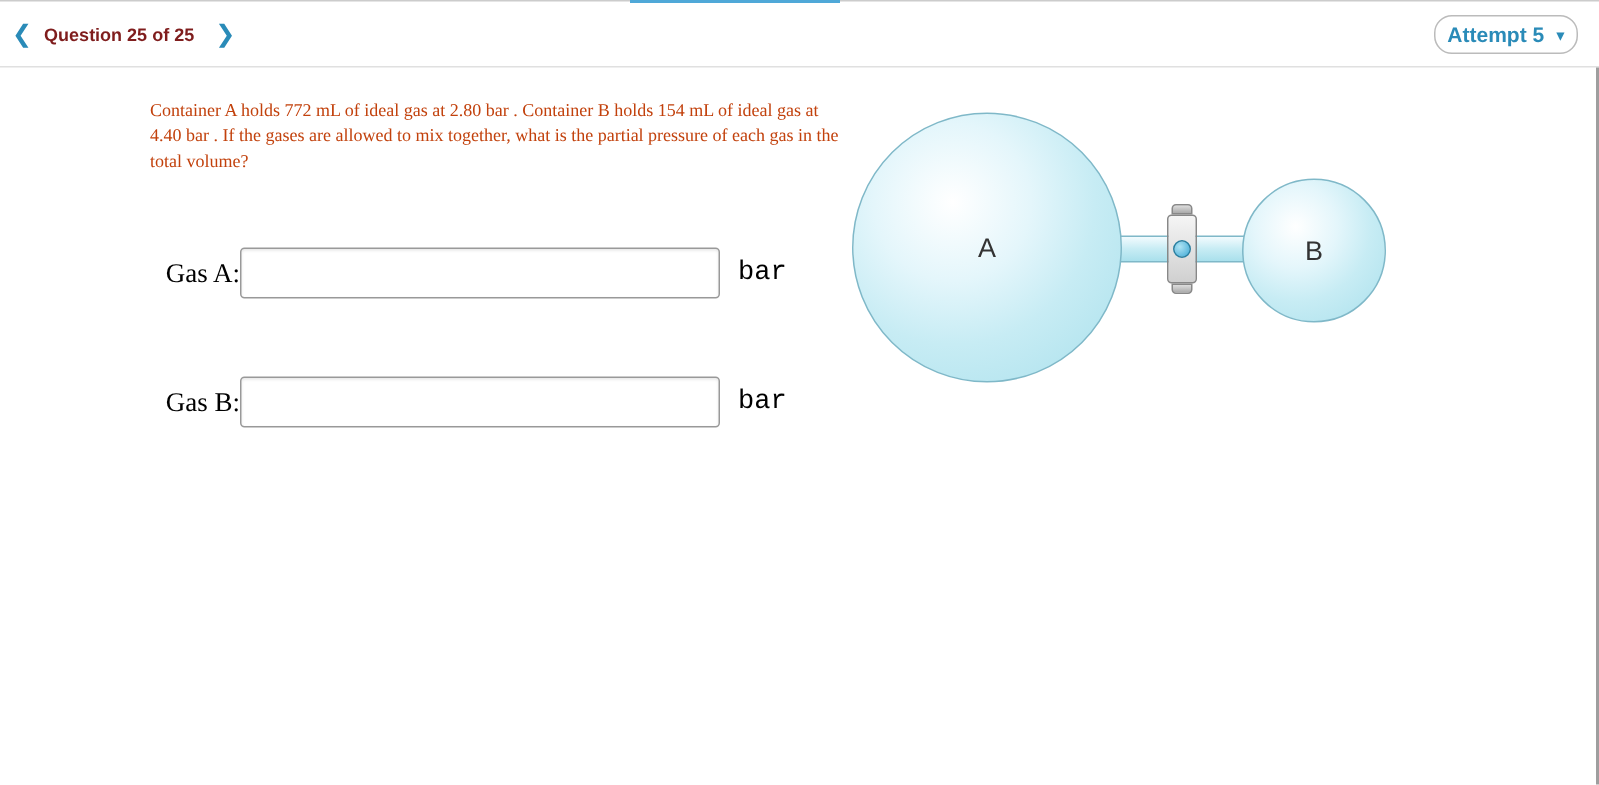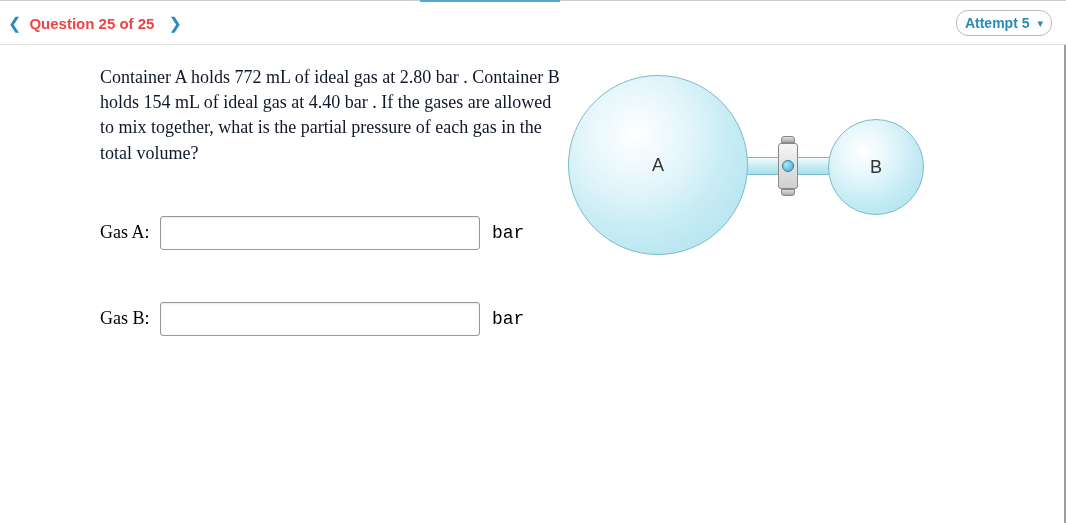--- a/index.html
+++ b/index.html
@@ -35,23 +35,23 @@
       align-items: center;
       gap: 6px;
     }
     .prev-icon {
       color: #2a8bb8;
       font-size: 16px;
       cursor: pointer;
       padding: 0 2px;
     }
     .q-label {
-      color: #ef4444;
+      color: #7f1d1d;
       font-weight: bold;
-      font-size: 15px;
+      font-size: 12px;
     }
     .next-icon {
       color: #2a8bb8;
       font-size: 16px;
       cursor: pointer;
       padding: 0 4px;
       margin-left: 4px;
     }
     .attempt-box {
       border: 1px solid #bbb;
@@ -78,35 +78,35 @@
       border-right: 2px solid #9e9e9e;
       height: calc(100% - 44px);
       position: relative;
     }
     .left-col {
       padding-left: 100px;
       width: 560px;
     }
     .problem-text {
       font-family: "Times New Roman", Times, serif;
-      font-size: 18px;
+      font-size: 12px;
       line-height: 1.4;
-      color: #0f172a;
+      color: #c2410c;
       margin-bottom: 50px;
     }
     .input-row {
       display: flex;
       align-items: center;
       margin-bottom: 52px;
       font-family: "Times New Roman", Times, serif;
       font-size: 18px;
     }
     .input-label {
       width: 60px;
-      text-align: left;
+      text-align: right;
     }
     .answer-input {
       width: 320px;
       height: 34px;
       border: 1px solid #999;
       border-radius: 3px;
       padding: 4px 8px;
       font-size: 16px;
       box-shadow: inset 0 1px 2px rgba(0,0,0,0.1);
       margin-right: 12px;

